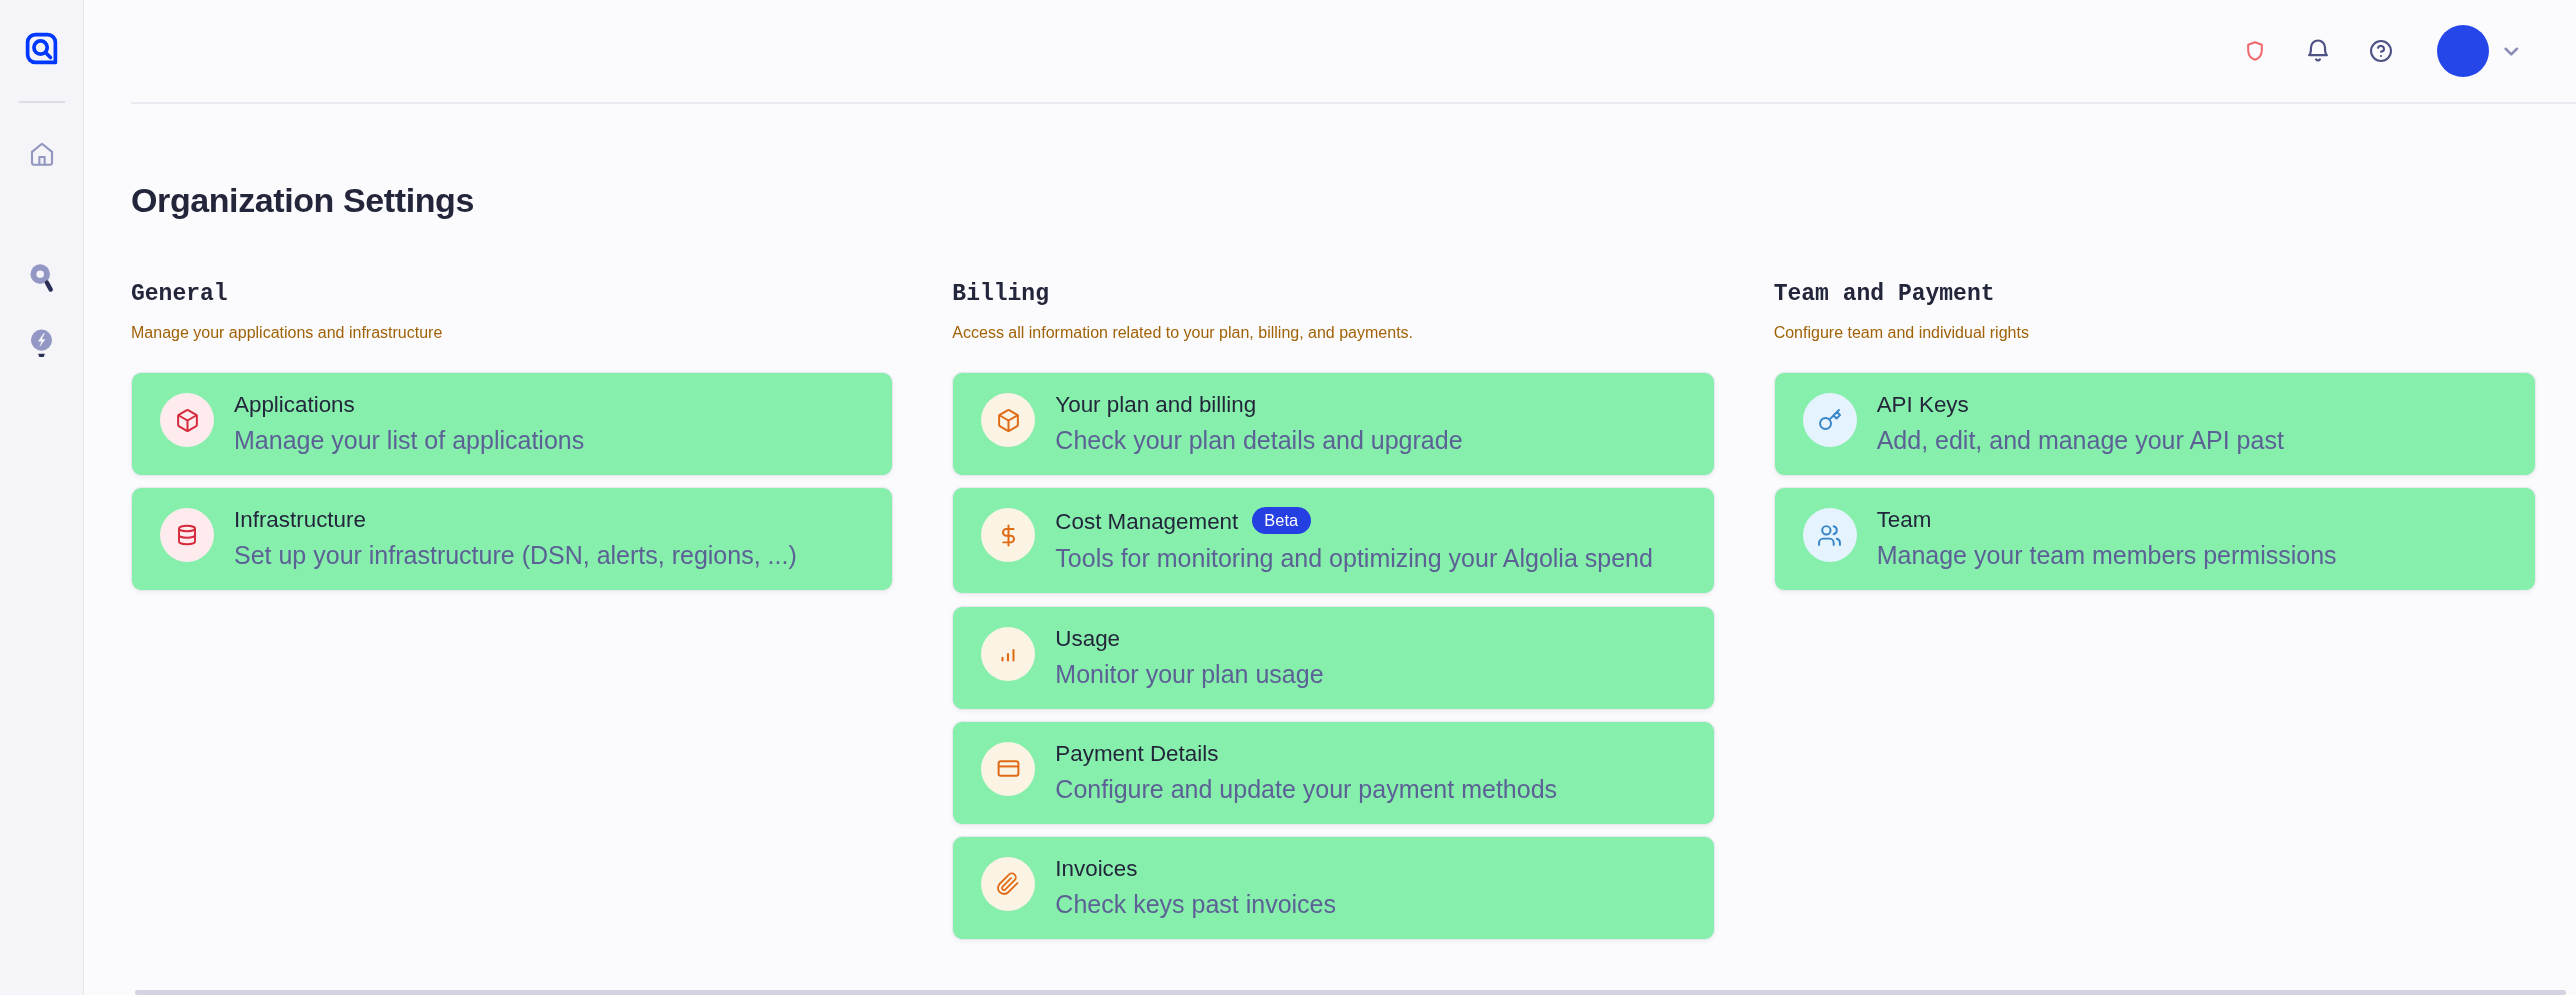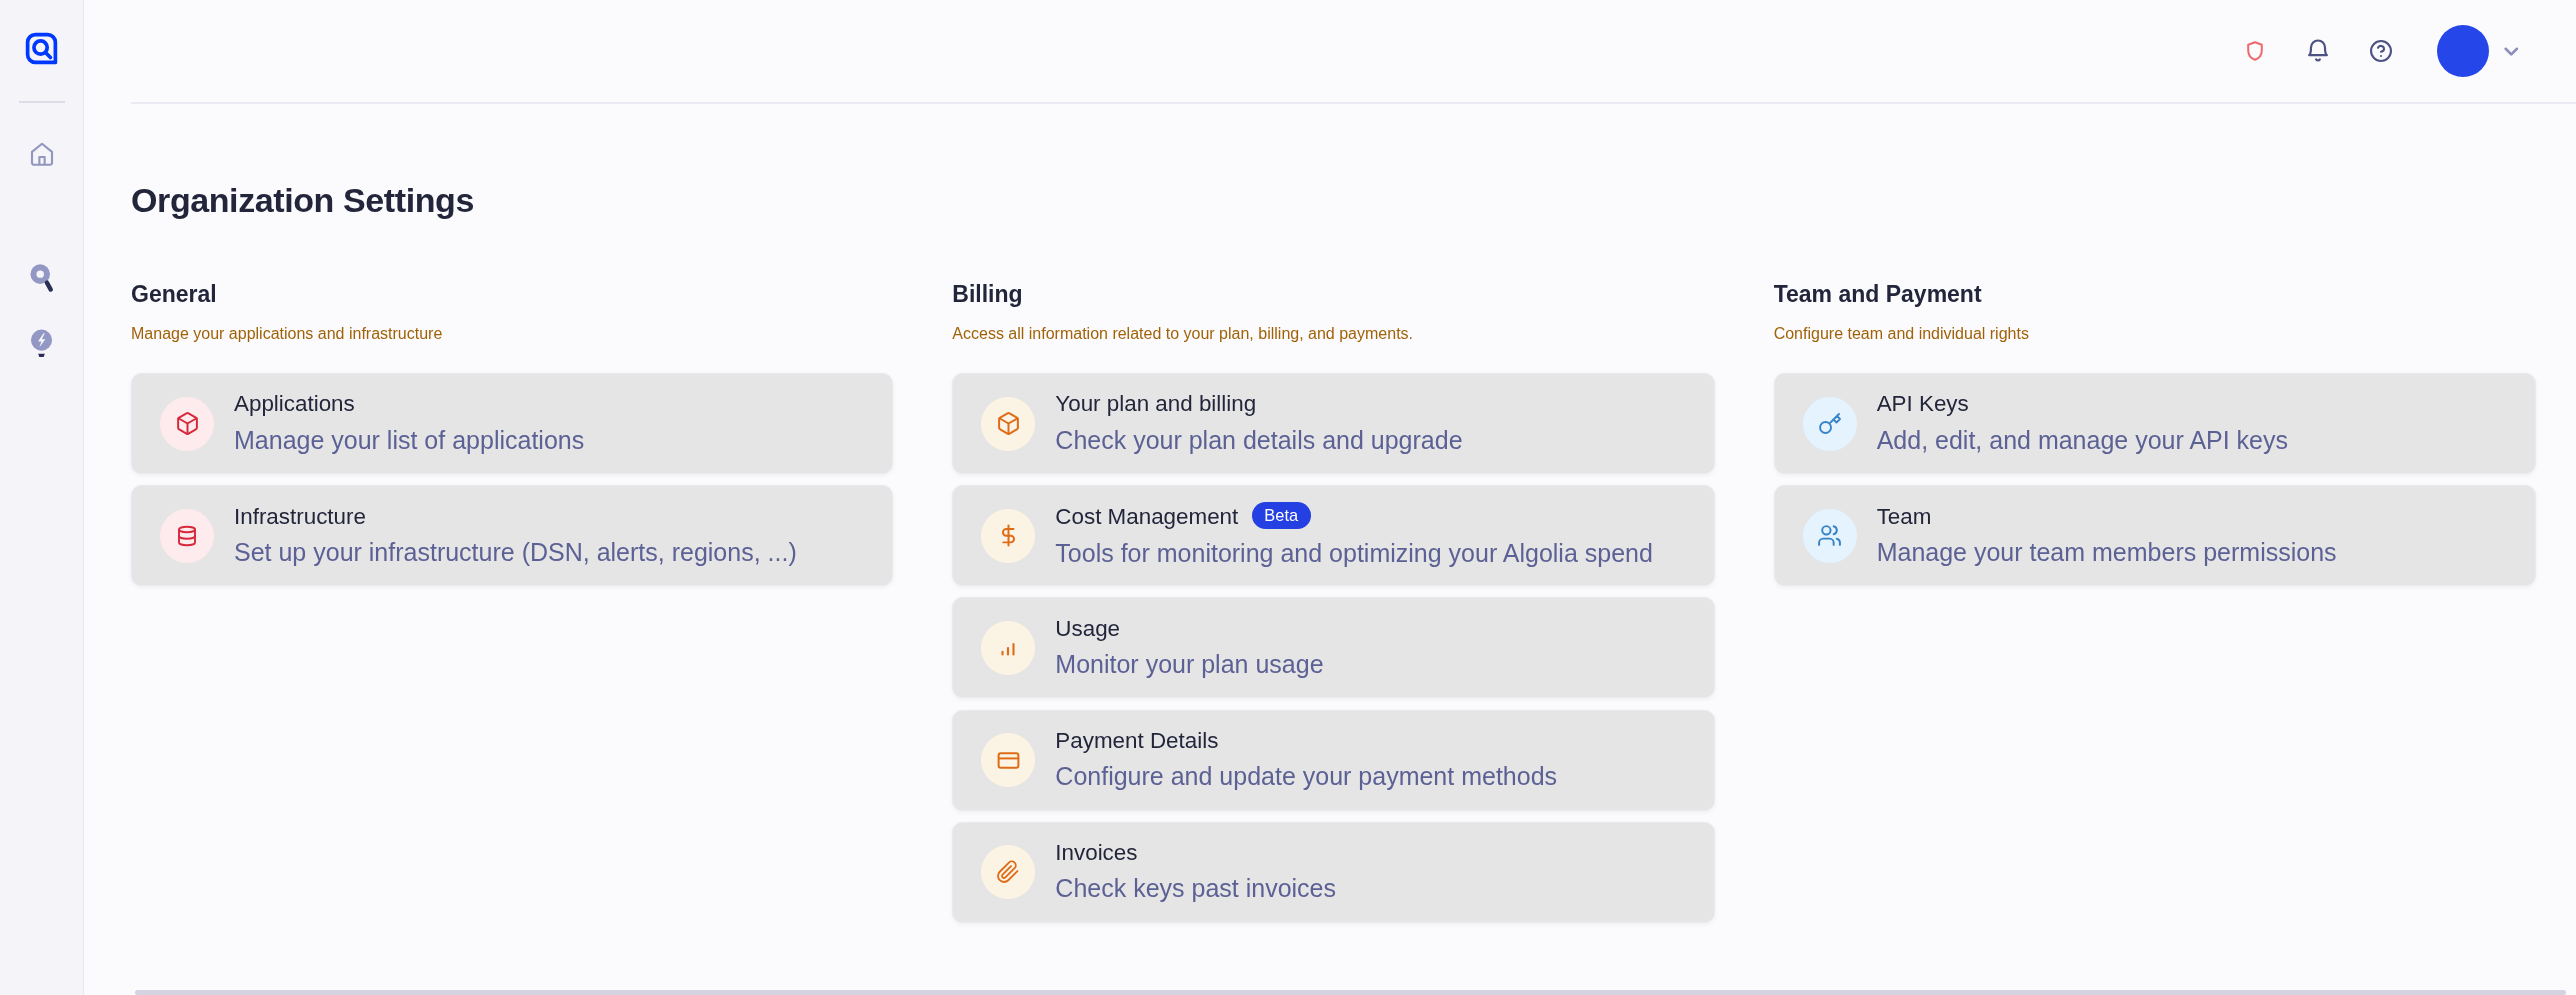--- a/index.html
+++ b/index.html
@@ -53,31 +53,31 @@
   h1.page-title {
     margin: 79px 0 0 0;
     font-size: 34px; font-weight: 700; letter-spacing: -0.4px;
     color: #23263b;
   }
   .grid {
     margin-top: 61px;
     display: grid; grid-template-columns: repeat(3, 1fr);
     column-gap: 59px; align-items: start;
   }
-  .section-title { margin: 0; font-size: 23px; font-weight: 700; color: #23263b; }
+  .section-title { margin: 0; font-size: 23px; font-weight: 700; color: #23263b; font-family: Liberation Mono, monospace; }
   .section-desc { margin: 17px 0 0 0; font-size: 16px; color: #a16207; }
   .cards { margin-top: 30px; display: flex; flex-direction: column; gap: 11.2px; }
   .card {
     min-height: 101px;
-    background: #e5e5e5;
+    background: #86efac;
     border: 1.5px solid #e9e9f1;
     border-radius: 10.4px;
     box-shadow: 0 1.5px 4.5px rgba(35,38,59,0.05);
-    display: flex; align-items: center;
-    padding: 9px 28px;
+    display: flex; 
+    padding: 20px 28px;
     gap: 20px;
     cursor: pointer;
   }
   .icon-circle {
     width: 54px; height: 54px; border-radius: 50%;
     flex: none; display: flex; align-items: center; justify-content: center;
   }
   .icon-circle.red    { background: #fdebed; color: #d6293b; }
   .icon-circle.orange { background: #fbf3e4; color: #df6b16; }
   .icon-circle.blue   { background: #e4f3fd; color: #3684c8; }
@@ -323,21 +323,21 @@
             <div class="card">
               <span class="icon-circle blue">
                 <svg width="24" height="24" viewBox="0 0 24 24" fill="none" stroke="currentColor" stroke-width="1.9" stroke-linecap="round" stroke-linejoin="round">
                   <path d="M21 2l-2 2m-7.61 7.61a5.5 5.5 0 1 1-7.778 7.778 5.5 5.5 0 0 1 7.777-7.777zm0 0L15.5 7.5m0 0l3 3L22 7l-3-3m-3.5 3.5L19 4"></path>
                 </svg>
               </span>
               <span class="card-text">
                 <span class="card-title-row">
                     <span class="card-title">API Keys</span>
                   </span>
-                <span class="card-sub">Add, edit, and manage your API keys</span>
+                <span class="card-sub">Add, edit, and manage your API past</span>
               </span>
             </div>
 
             <div class="card">
               <span class="icon-circle blue">
                 <svg width="25" height="25" viewBox="0 0 24 24" fill="none" stroke="currentColor" stroke-width="1.9" stroke-linecap="round" stroke-linejoin="round">
                   <path d="M16 21v-2a4 4 0 0 0-4-4H6a4 4 0 0 0-4 4v2"></path>
                   <circle cx="9" cy="7" r="4"></circle>
                   <path d="M22 21v-2a4 4 0 0 0-3-3.87"></path>
                   <path d="M16 3.13a4 4 0 0 1 0 7.75"></path>

